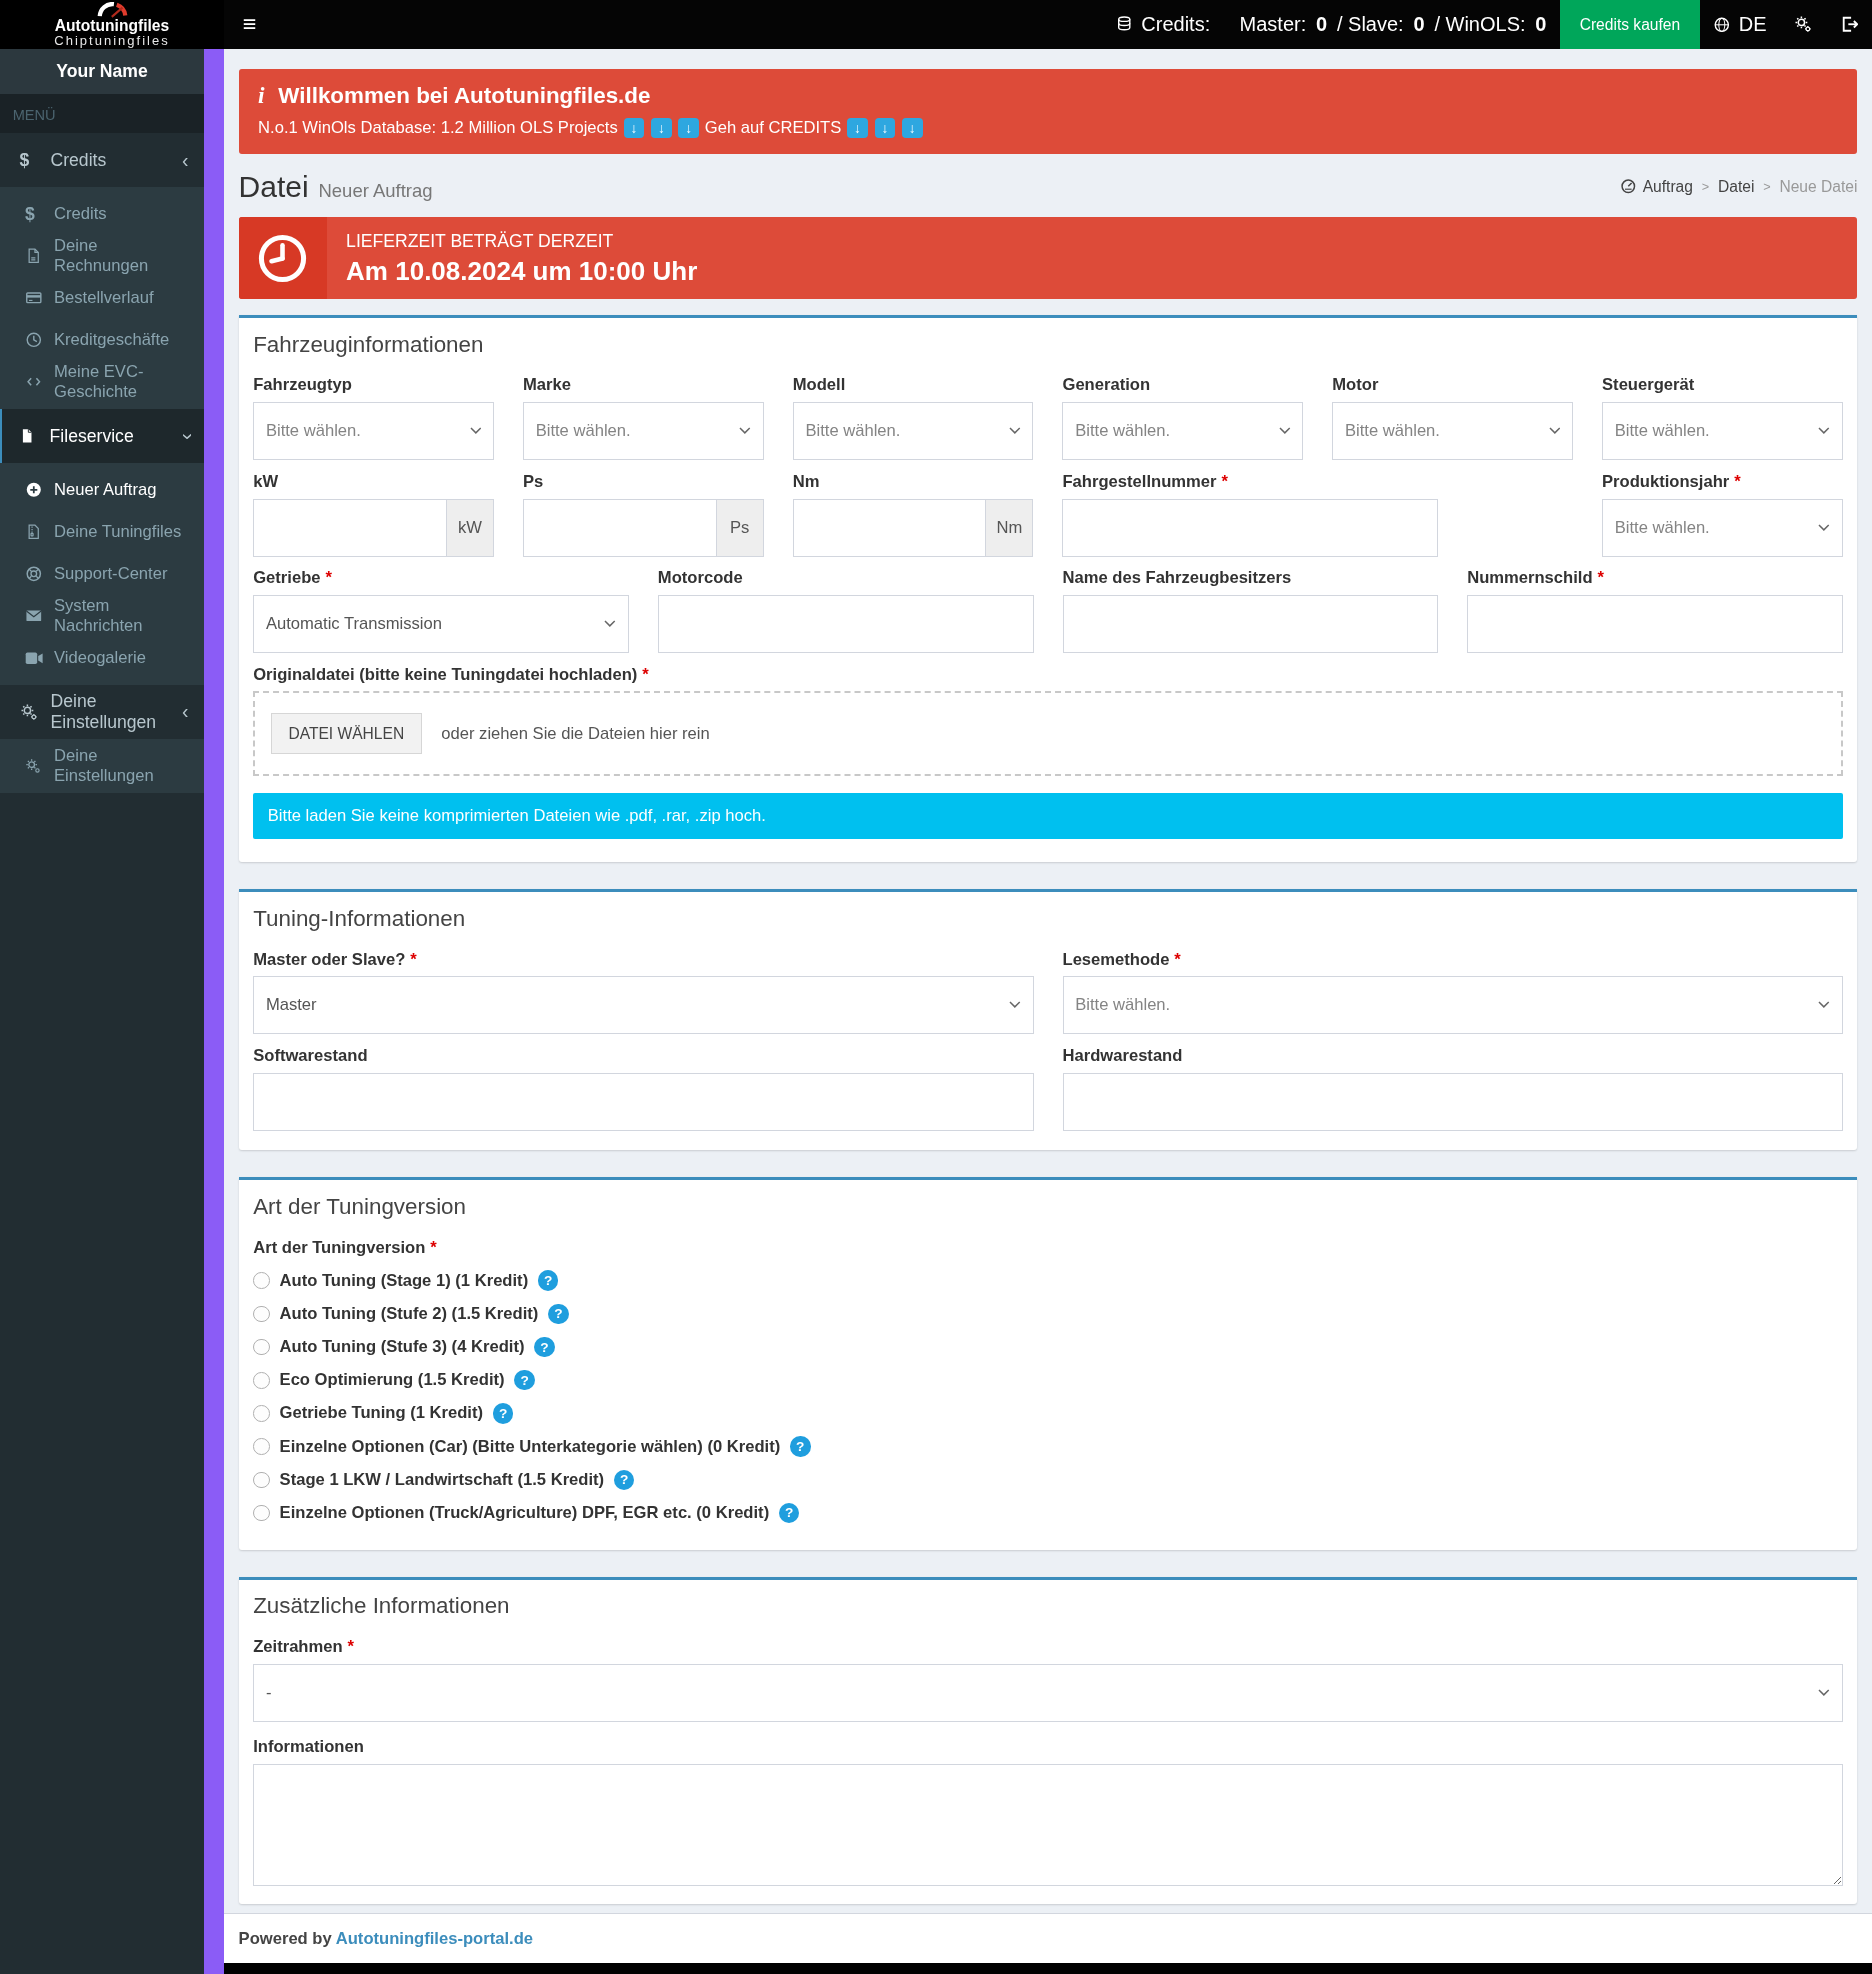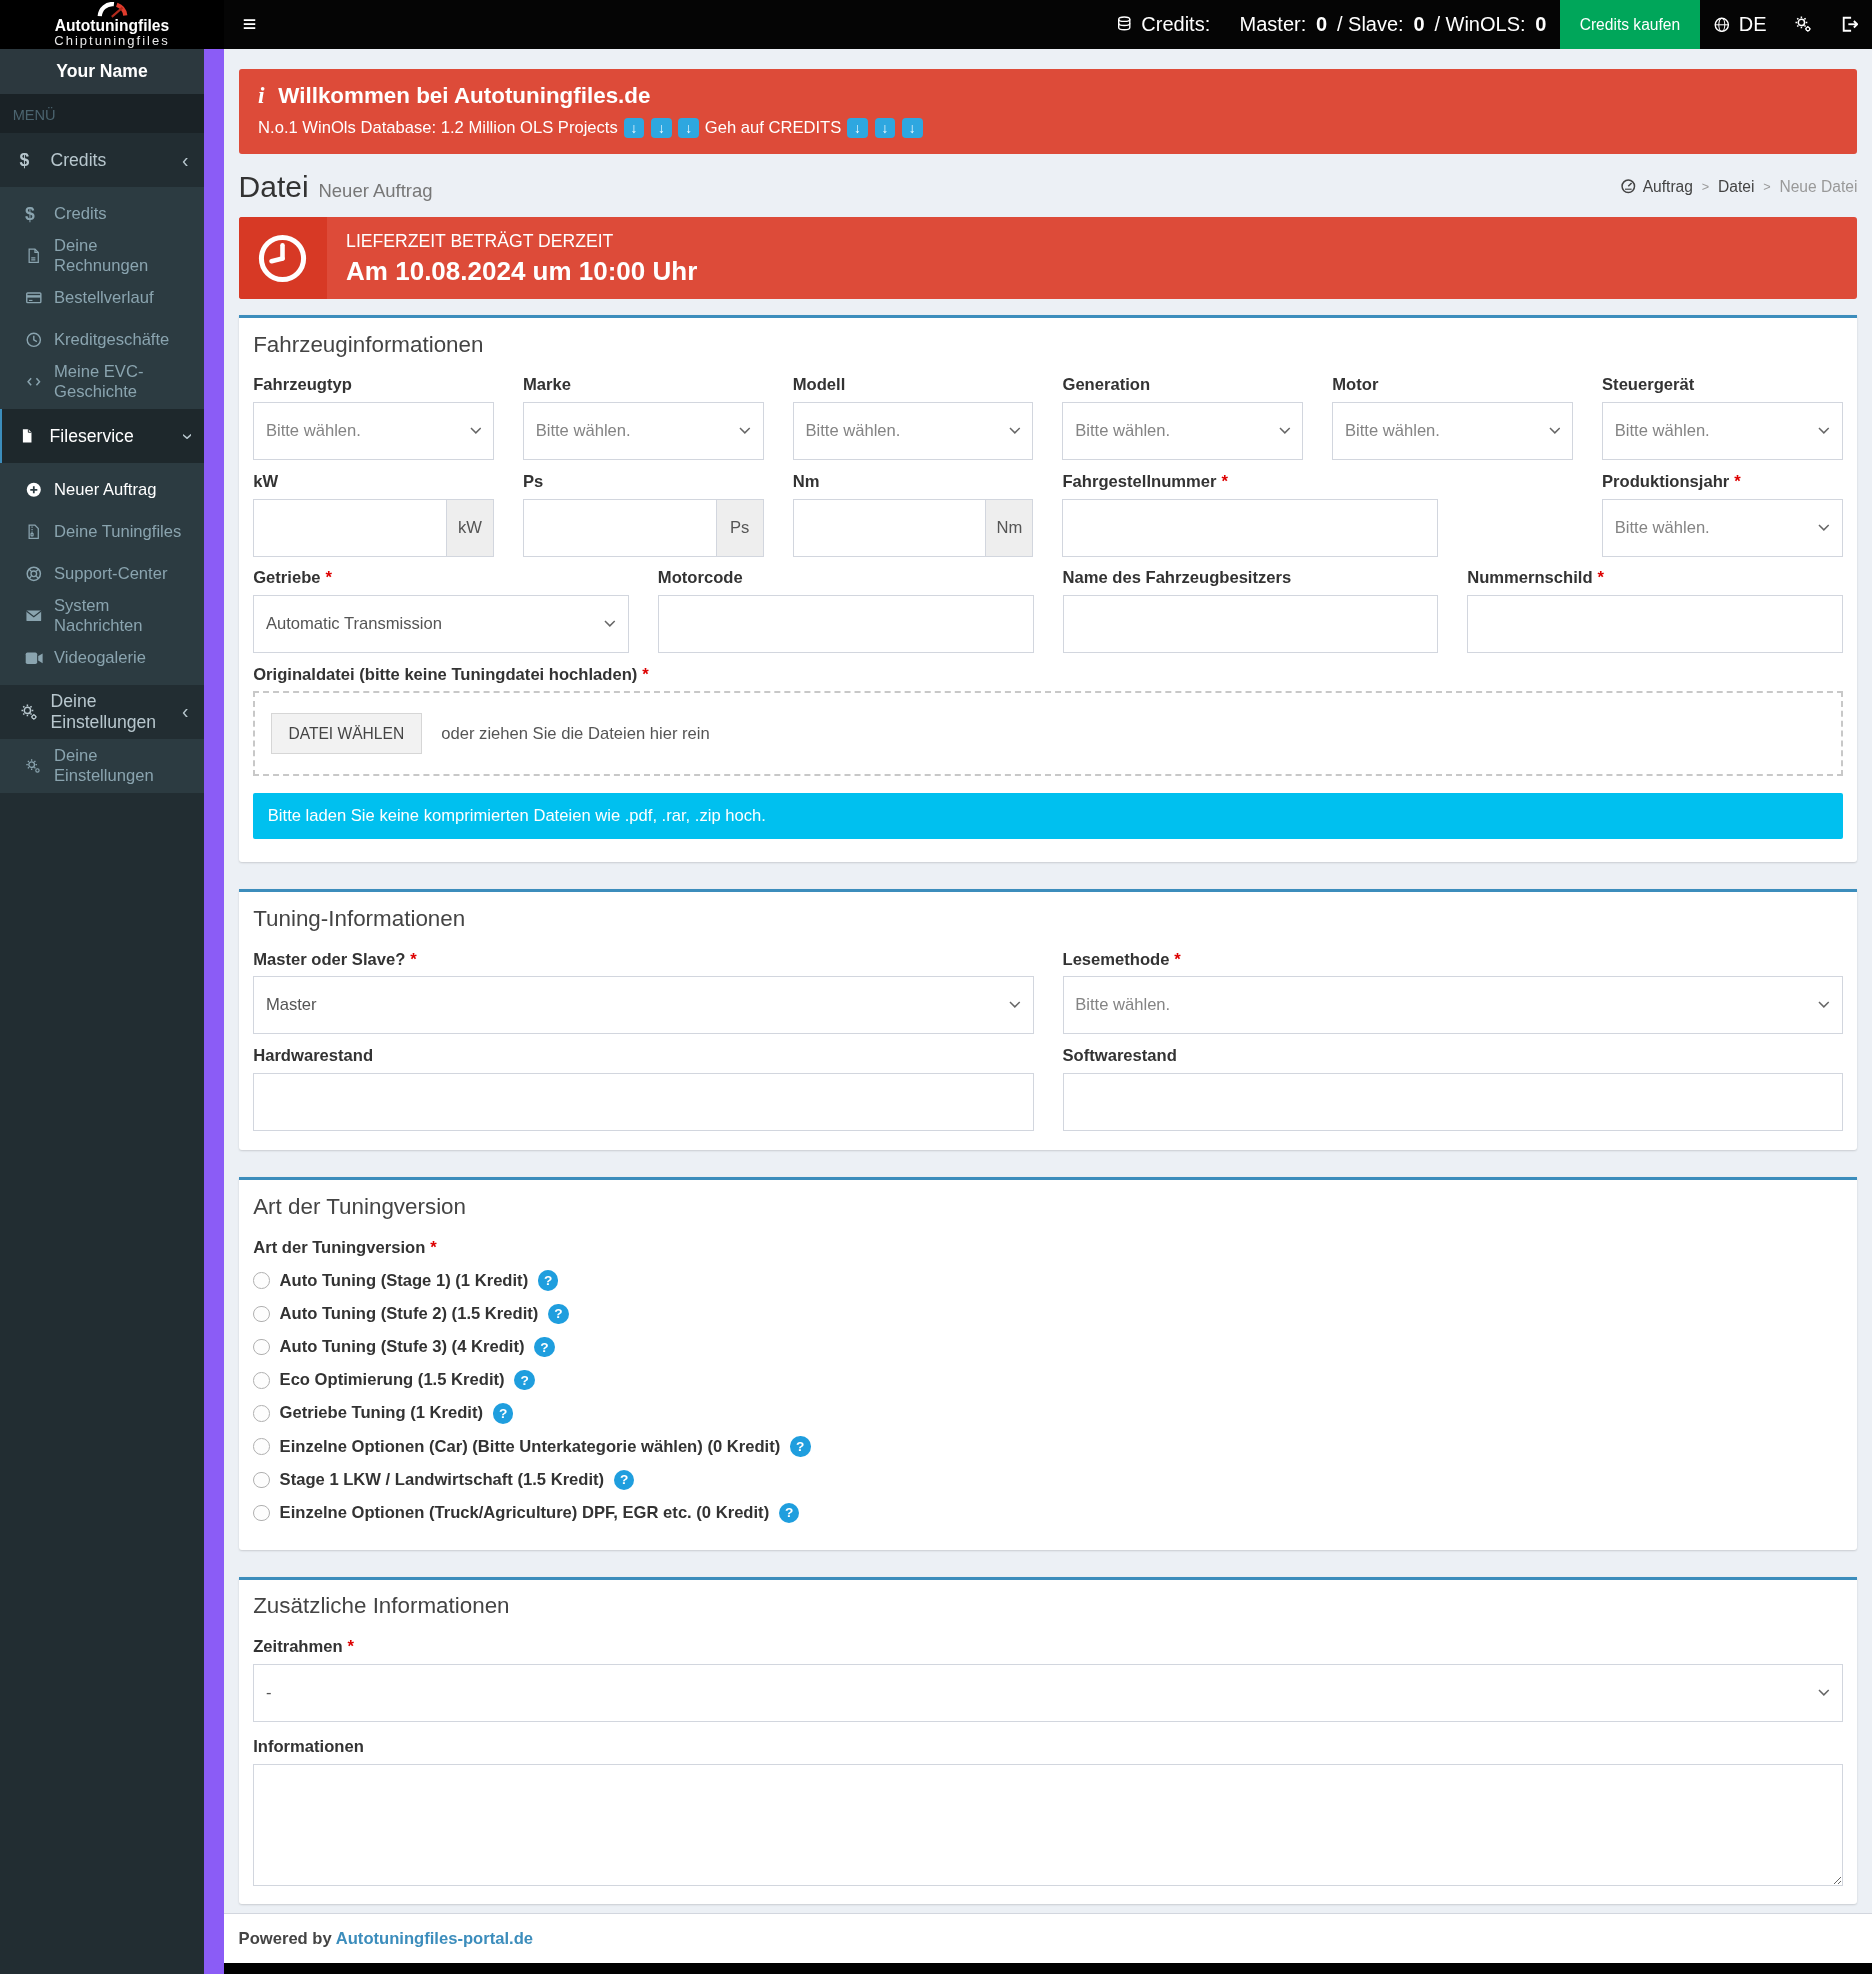--- a/index.html
+++ b/index.html
@@ -524,25 +524,25 @@
             <div class="control select">
               <span class="sel-text muted">Bitte wählen.</span>
               <svg class="caret" width="11.7" height="7.8" viewBox="0 0 12 8">
                   <path d="M1 1l5 5 5-5" fill="none" stroke="#666" stroke-width="1.5"></path>
                 </svg>
             </div>
           </div>
         </div>
         <div class="grid" style="margin-bottom:5.9px;">
           <div class="fgroup c6">
+            <label><span>Softwarestand</span></label>
+            <input class="control" style="">
+          </div>
+          <div class="fgroup c6">
             <label><span>Hardwarestand</span></label>
-            <input class="control" style="">
-          </div>
-          <div class="fgroup c6">
-            <label><span>Softwarestand</span></label>
             <input class="control" style="">
           </div>
         </div>
       </div>
 
       <div class="box">
         <div class="box-title">Art der Tuningversion</div>
         <div class="group-label"><span>Art der Tuningversion</span><span class="req">*</span></div>
 
         <div class="radio-row">

